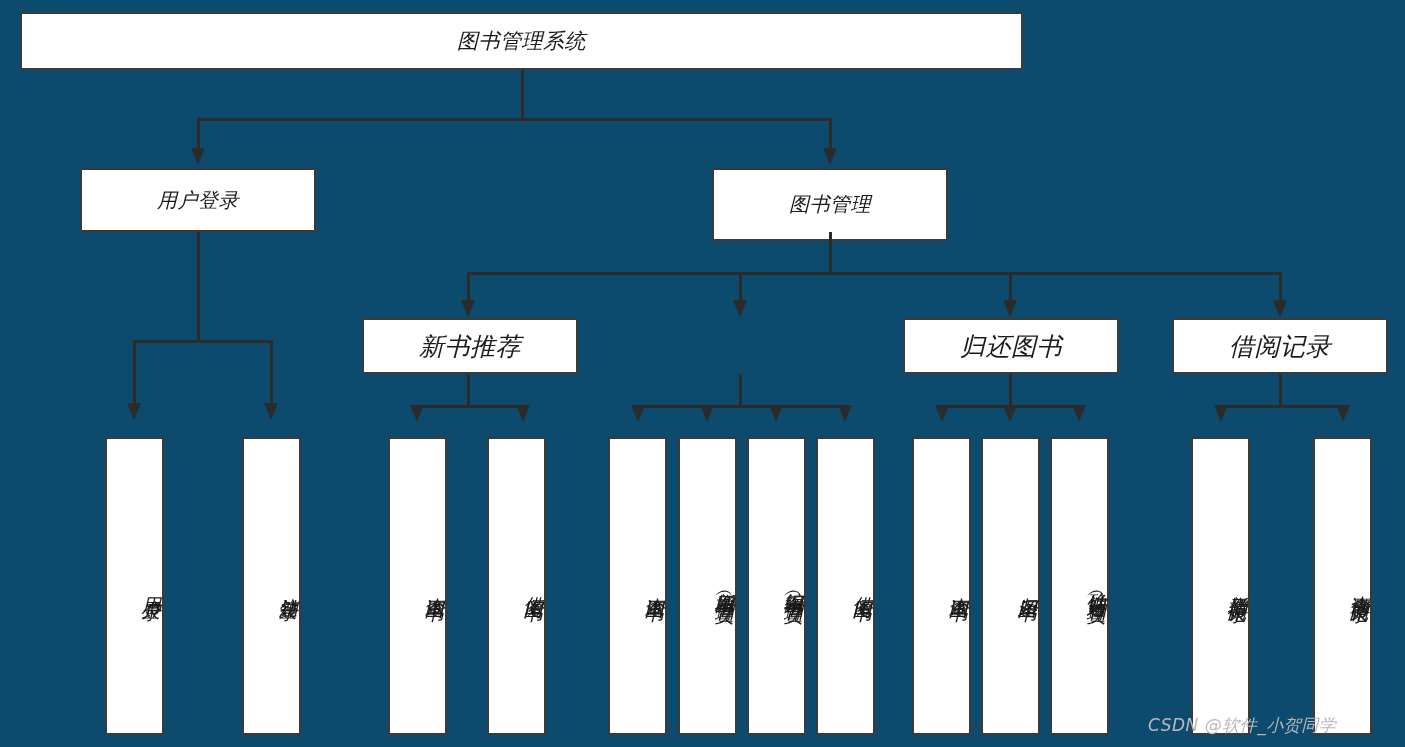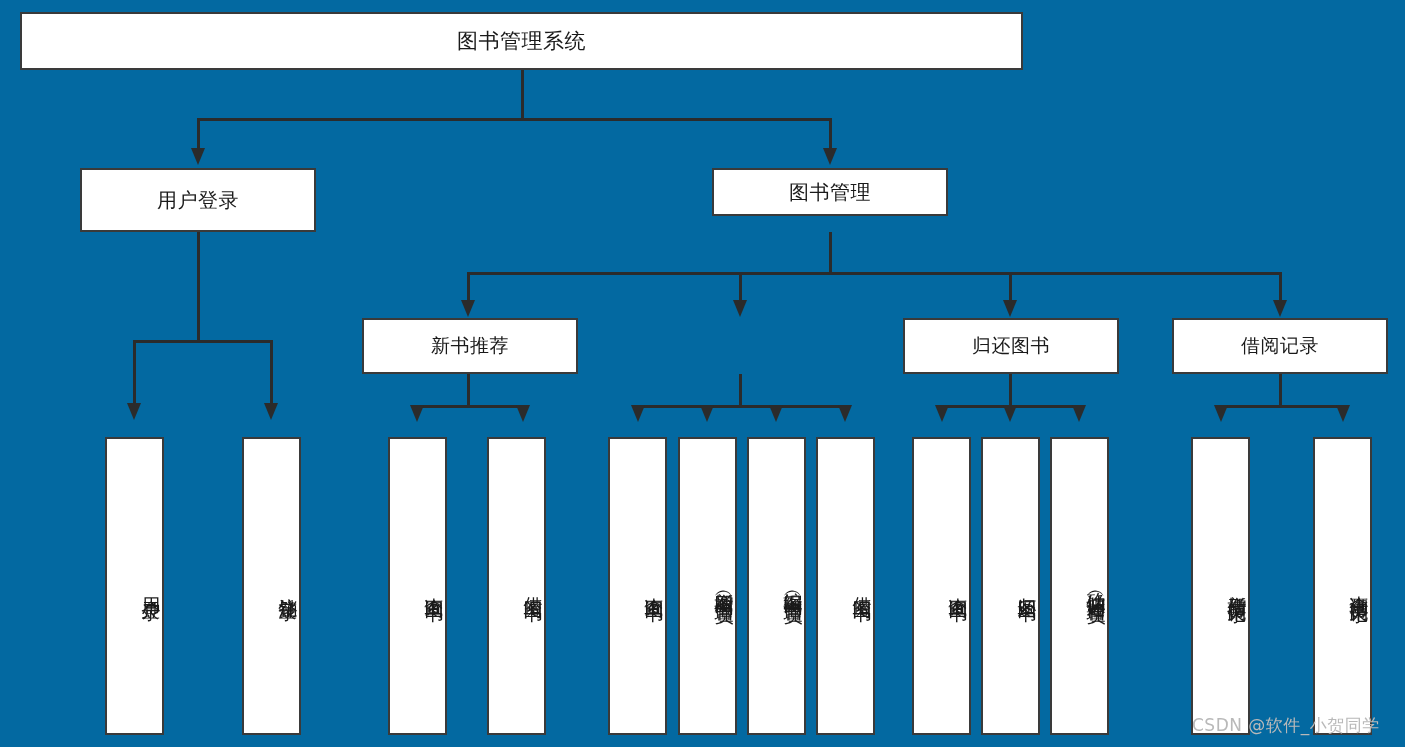--- a/index.html
+++ b/index.html
@@ -8,22 +8,23 @@
     padding: 0;
     background: #ffffff;
   }
   body {
     font-family: "DejaVu Sans", "Liberation Sans", sans-serif;
   }
   #canvas {
     position: relative;
     width: 1405px;
     height: 747px;
-    background: #0369a1;
+    background: #0c4a6e;
     overflow: hidden;
+    font-style: italic;
   }
 
   
   .node {
     position: absolute;
     box-sizing: border-box;
     background: #ffffff;
     border: 2.5px solid #3a3a3a;
     display: flex;
     align-items: center;
@@ -31,21 +32,21 @@
     color: #1a1a1a;
     letter-spacing: 0.5px;
   }
   .node.root {
     font-size: 21px;
   }
   .node.level2 {
     font-size: 20px;
   }
   .node.level3 {
-    font-size: 19px;
+    font-size: 25px;
   }
   .node.leaf {
     writing-mode: vertical-rl;
     text-orientation: upright;
     font-size: 19px;
     line-height: 1.12;
     letter-spacing: 2px;
     padding: 6px 0;
     align-items: flex-start;
     justify-content: center;
@@ -95,21 +96,21 @@
 
   <div class="hline" style="left:197px; top:118px; width:634px;"></div>
 
   <div class="vline" style="left:197px; top:118px; height:32px;"></div>
   <div class="arrow" style="left:191px; top:148px;"></div>
   <div class="vline" style="left:829px; top:118px; height:32px;"></div>
   <div class="arrow" style="left:823px; top:148px;"></div>
 
   <div class="node level2" style="left:80px; top:168px; width:236px; height:64px;">用户登录</div>
 
-  <div class="node level2" style="left:712px; top:168px; width:236px; height:48px;">图书管理</div>
+  <div class="node level2" style="left:712px; top:168px; width:236px; height:73px;">图书管理</div>
 
   <div class="vline" style="left:197px; top:232px; height:110px;"></div>
   <div class="hline" style="left:133px; top:340px; width:139px;"></div>
   <div class="vline" style="left:133px; top:340px; height:65px;"></div>
   <div class="arrow" style="left:127px; top:403px;"></div>
   <div class="vline" style="left:270px; top:340px; height:65px;"></div>
   <div class="arrow" style="left:264px; top:403px;"></div>
 
   <div class="vline" style="left:829px; top:232px; height:40px;"></div>
   <div class="hline" style="left:467px; top:272px; width:815px;"></div>
@@ -163,15 +164,15 @@
   <div class="node leaf topalign" style="left:747px; top:437px; width:59px; height:298px;">编辑图书（管理员）</div>
   <div class="node leaf" style="left:816px; top:437px; width:59px; height:298px;">借阅图书</div>
 
   <div class="node leaf" style="left:912px; top:437px; width:59px; height:298px;">查询图书</div>
   <div class="node leaf" style="left:981px; top:437px; width:59px; height:298px;">归还图书</div>
   <div class="node leaf topalign" style="left:1050px; top:437px; width:59px; height:298px;">确认归还（管理员）</div>
 
   <div class="node leaf" style="left:1191px; top:437px; width:59px; height:298px;">新增借阅记录</div>
   <div class="node leaf" style="left:1313px; top:437px; width:59px; height:298px;">查询借阅记录</div>
 
-  <div class="watermark" style="left:1192px; top:714px;">CSDN @软件_小贺同学</div>
+  <div class="watermark" style="left:1148px; top:714px;">CSDN @软件_小贺同学</div>
 
 </div>
 
 </body></html>

